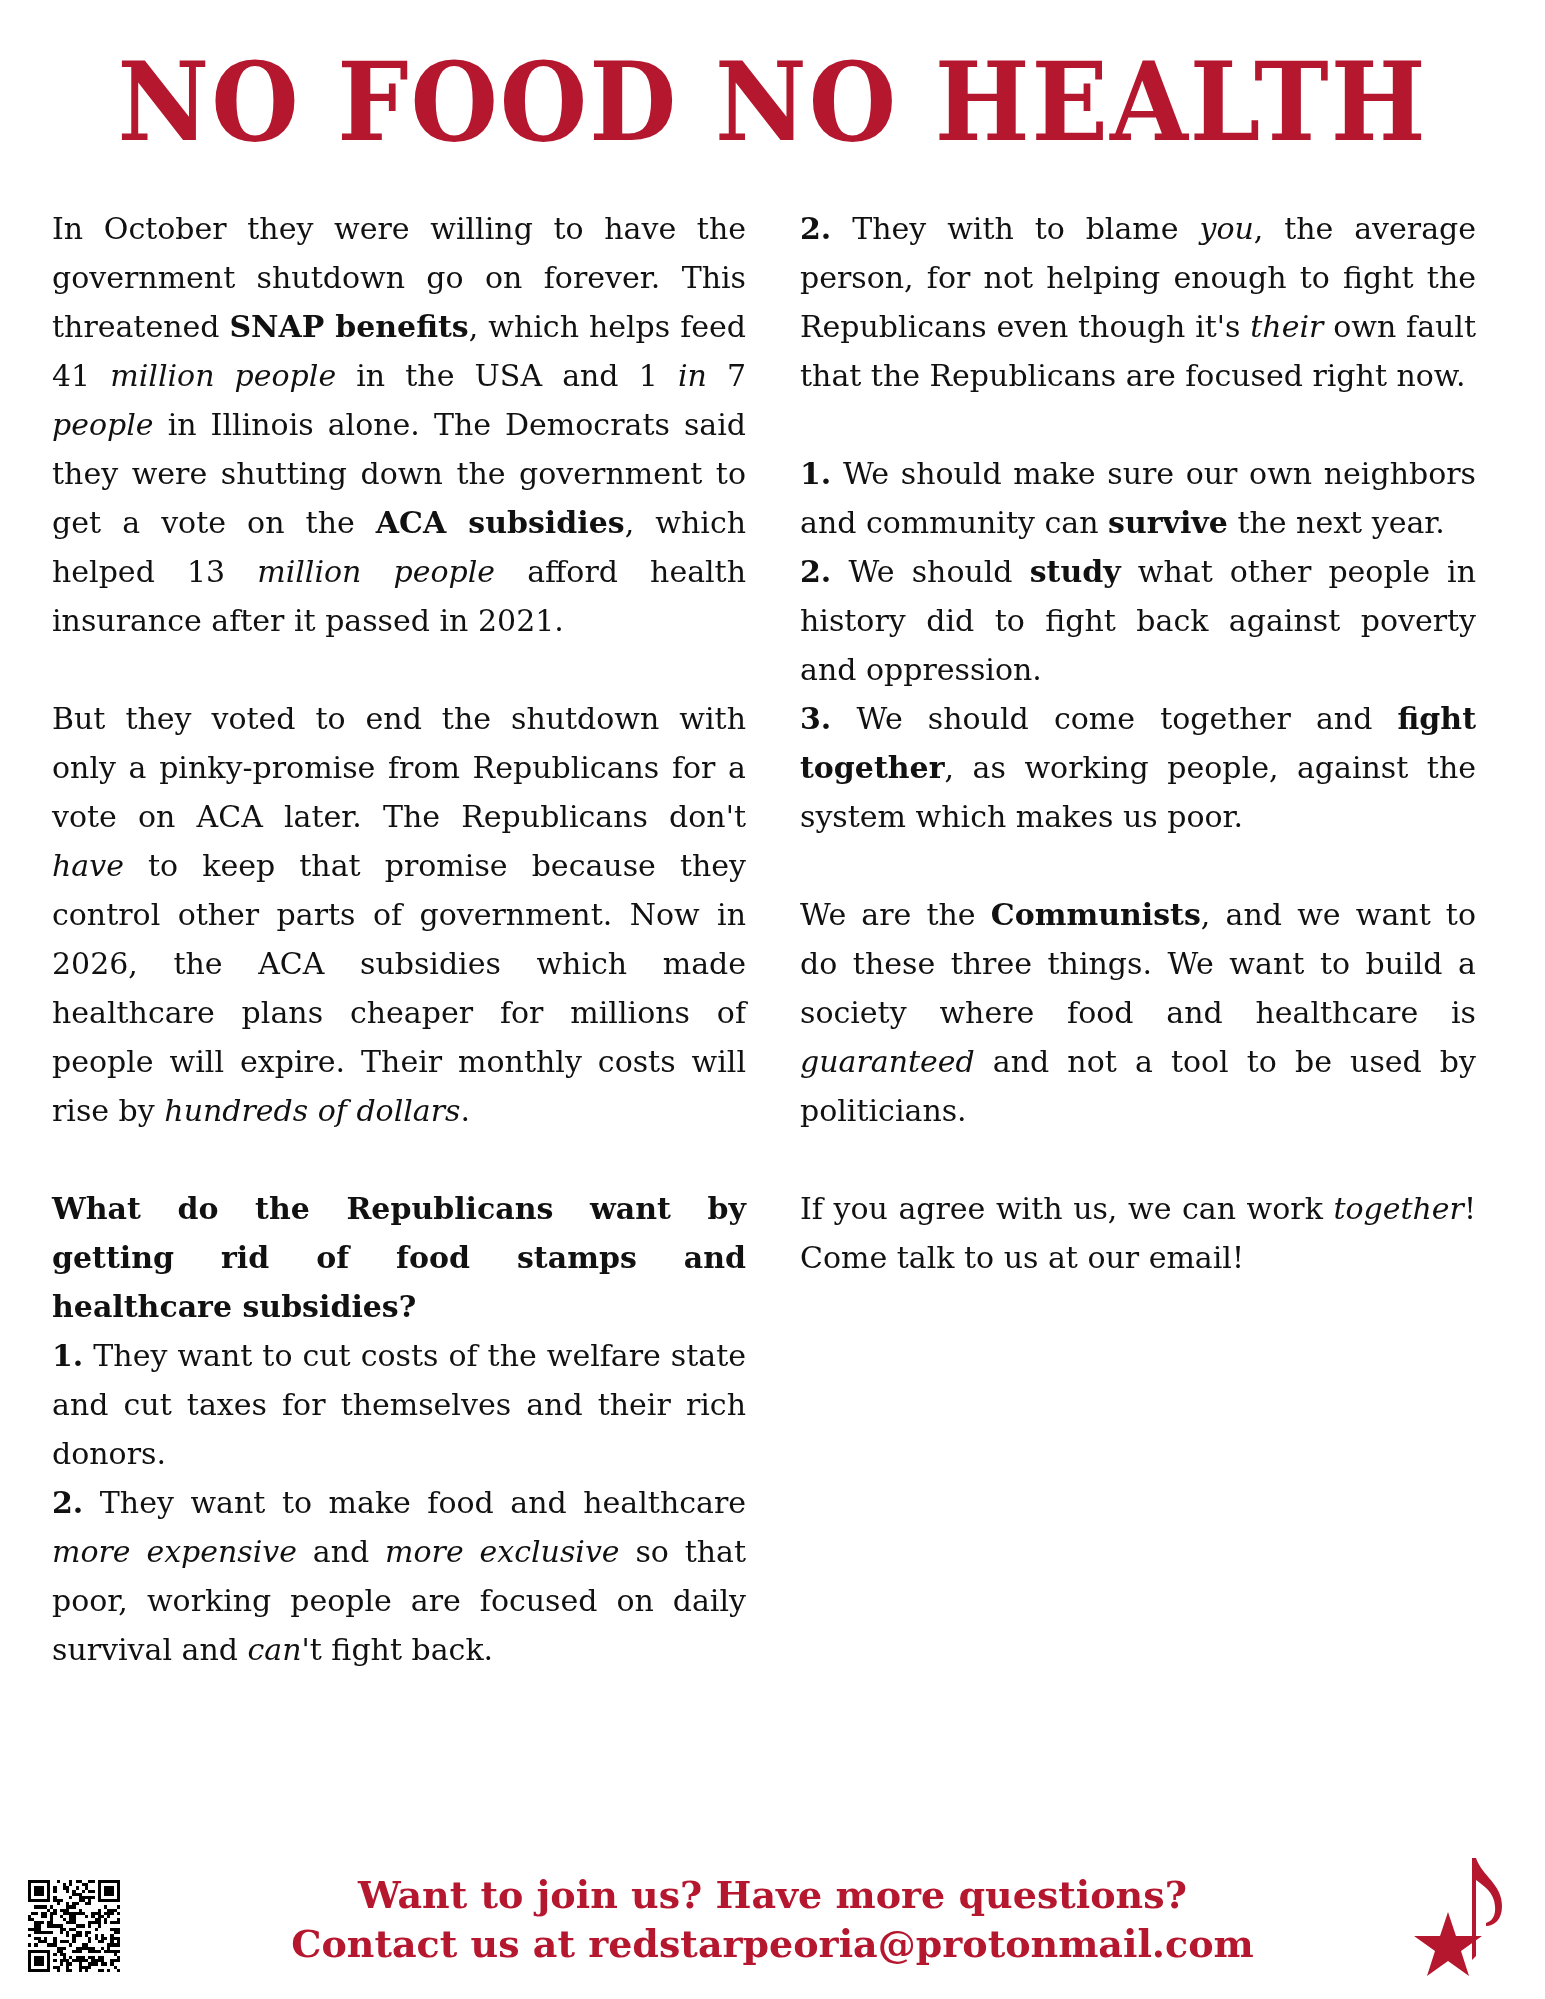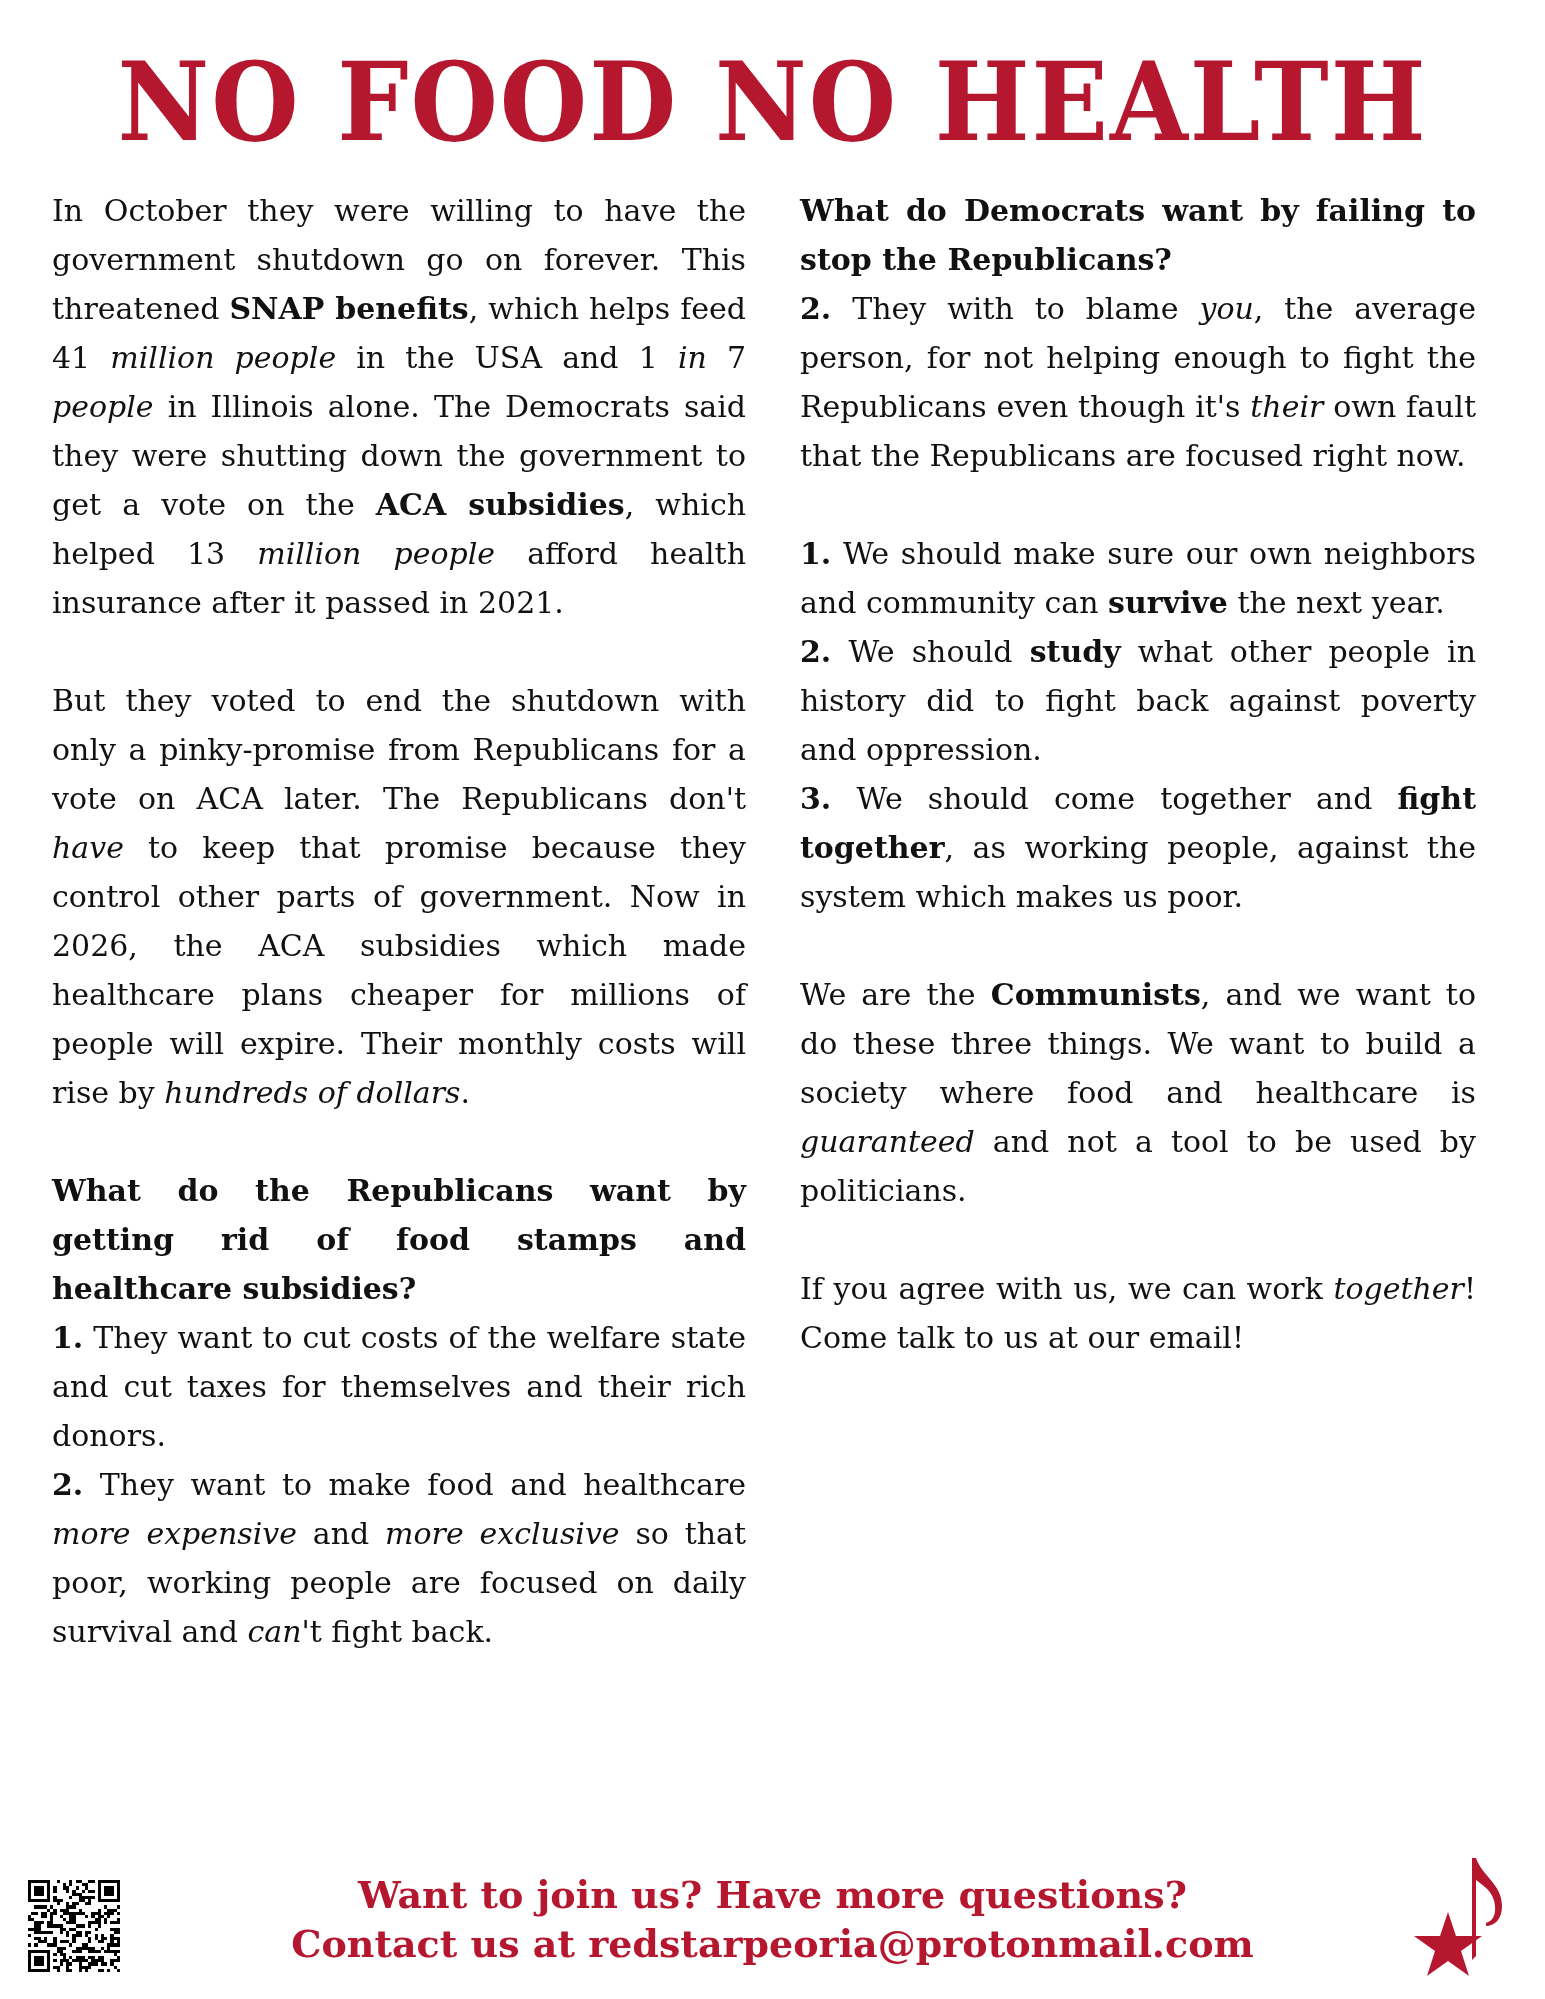--- a/index.html
+++ b/index.html
@@ -1,21 +1,21 @@
 <!DOCTYPE html>
 <html><head>
 <meta charset="utf-8">
 <style>
   html, body { margin:0; padding:0; background:#ffffff; }
   body { width:1545px; height:1999px; position:relative; overflow:hidden;
          font-family:"DejaVu Serif", "Liberation Serif", serif; color:#111; }
   .title { position:absolute; top:48px; left:0; width:1545px; text-align:center;
            font-family:"DejaVu Serif", serif; font-weight:bold; font-size:108px;
            letter-spacing:2px; line-height:1; transform:scaleX(0.93); transform-origin:center; }
-  .col { position:absolute; top:186px; font-size:30px; line-height:49px;
+  .col { position:absolute; top:204px; font-size:30px; line-height:49px;
          text-align:justify; }
   .col.left { left:52px; width:694px; }
   .col.right { left:800px; width:676px; }
   .col p { margin:0; }
   .col .gap { height:49px; }
   .col h3 { margin:0; font-size:30px; font-weight:bold; line-height:49px; }
   .col b { font-weight:bold; }
   .col i { font-style:italic; }
   .footer { position:absolute; top:1870px; left:0; width:1545px; text-align:center;
             font-weight:bold; font-size:38px; line-height:49px; }
@@ -31,21 +31,20 @@
   <p><span>In October they were willing to have the government shutdown go on forever. This threatened </span><b>SNAP benefits</b><span>, which helps feed 41 </span><i>million people</i><span> in the USA and 1 </span><i>in</i><span> 7 </span><i>people</i><span> in Illinois alone. The Democrats said they were shutting down the government to get a vote on the </span><b>ACA subsidies</b><span>, which helped 13 </span><i>million people</i><span> afford health insurance after it passed in 2021.</span></p>
   <div class="gap"></div>
   <p><span>But they voted to end the shutdown with only a pinky-promise from Republicans for a vote on ACA later. The Republicans don't </span><i>have</i><span> to keep that promise because they control other parts of government. Now in 2026, the ACA subsidies which made healthcare plans cheaper for millions of people will expire. Their monthly costs will rise by </span><i>hundreds of dollars</i><span>.</span></p>
   <div class="gap"></div>
   <h3>What do the Republicans want by getting rid of food stamps and healthcare subsidies?</h3>
   <p><b>1.</b><span> They want to cut costs of the welfare state and cut taxes for themselves and their rich donors.</span></p>
   <p><b>2.</b><span> They want to make food and healthcare </span><i>more expensive</i><span> and </span><i>more exclusive</i><span> so that poor, working people are focused on daily survival and </span><i>can</i><span>'t fight back.</span></p>
 </div>
 
 <div class="col right">
-  <h3>What do Democrats want by failing to stop the Republicans?</h3>
   <p><b>2.</b><span> They with to blame </span><i>you</i><span>, the average person, for not helping enough to fight the Republicans even though it's </span><i>their</i><span> own fault that the Republicans are focused right now.</span></p>
   <div class="gap"></div>
   <p><b>1.</b><span> We should make sure our own neighbors and community can </span><b>survive</b><span> the next year.</span></p>
   <p><b>2.</b><span> We should </span><b>study</b><span> what other people in history did to fight back against poverty and oppression.</span></p>
   <p><b>3.</b><span> We should come together and </span><b>fight together</b><span>, as working people, against the system which makes us poor.</span></p>
   <div class="gap"></div>
   <p><span>We are the </span><b>Communists</b><span>, and we want to do these three things. We want to build a society where food and healthcare is </span><i>guaranteed</i><span> and not a tool to be used by politicians.</span></p>
   <div class="gap"></div>
   <p><span>If you agree with us, we can work </span><i>together</i><span>! Come talk to us at our email!</span></p>
 </div>

